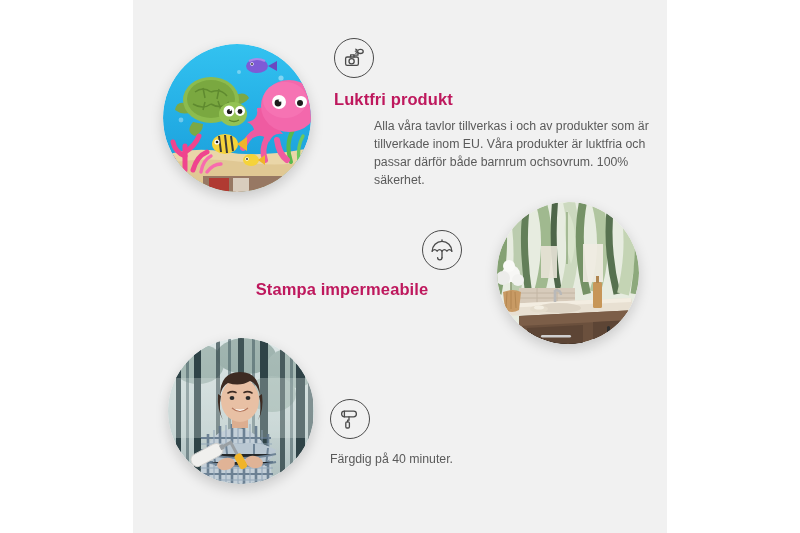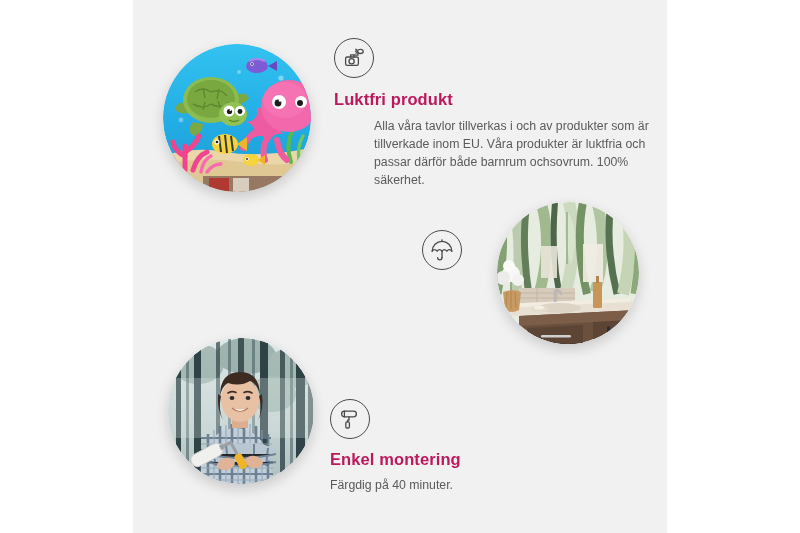--- a/index.html
+++ b/index.html
@@ -317,20 +317,21 @@
           <path d="M3.2 14.2 q2.45 -3.2 4.9 0 q2.45 -3.2 4.9 0 q2.45 -3.2 4.9 0 q2.45 -3.2 4.9 0"></path>
 
           <path d="M13 14.2 v6.4"></path>
 
           <path d="M13 20.6 a2.2 2.2 0 0 1 -4.4 0"></path>
 
           <path d="M13 4.4 v-1.6"></path>
         </svg>
       </div>
     </div>
+    <h2 class="feature-title">Stampa impermeabile</h2>
   </div>
 
   <div class="photo" id="photo3">
     <svg width="146" height="146" viewBox="0 0 146 146" xmlns="http://www.w3.org/2000/svg">
       <defs>
         <clipPath id="clip3">
             <circle cx="73" cy="73" r="73"></circle>
           </clipPath>
         <linearGradient id="mist" x1="0" y1="0" x2="0" y2="1">
           <stop offset="0%" stop-color="#dfe8e8"></stop>
@@ -426,17 +427,16 @@
 
         <rect x="4.6" y="5.2" width="14.8" height="5.6" rx="2.8"></rect>
 
         <path d="M7.4 5.2 v5.6"></path>
 
         <path d="M12 10.8 v3.4 h-1.4 v1.6"></path>
 
         <rect x="8.8" y="15.8" width="3.6" height="6.2" rx="1.2"></rect>
       </svg>
     </div>
-    <h2 class="feature-title">Enkel montering</h2>
     <p class="feature-desc">Färgdig på 40 minuter.</p>
   </div>
 
 </div>
 
 </body></html>

